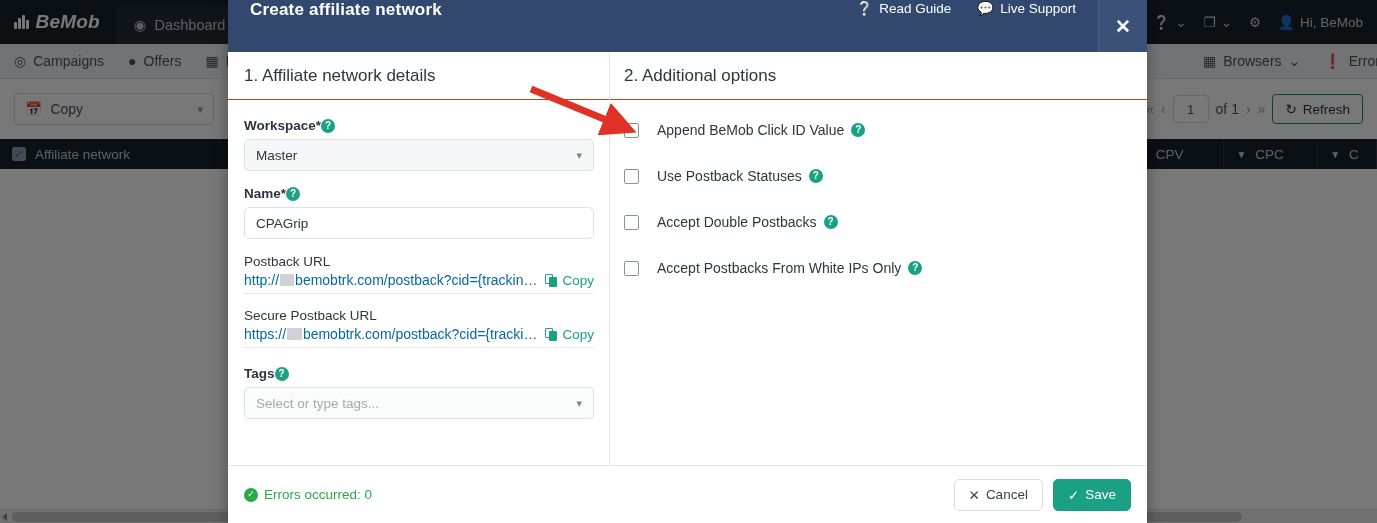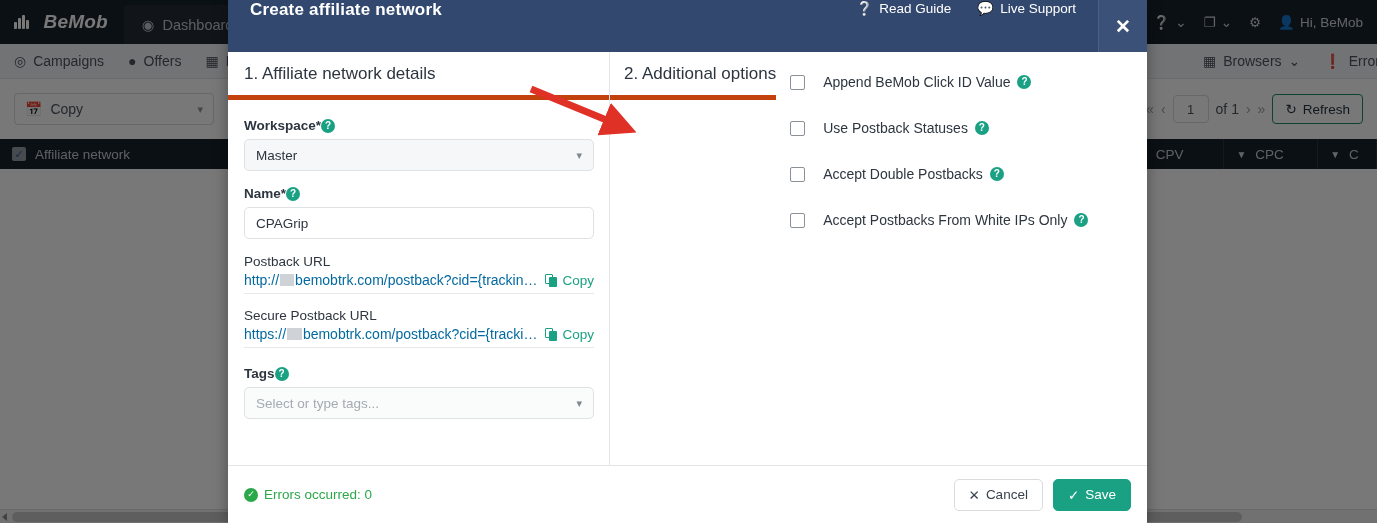--- a/index.html
+++ b/index.html
@@ -11,21 +11,21 @@
   }
   #root { position: relative; width: 1377px; height: 523px; }
 
   
   .bg-layer { position: absolute; inset: 0; background: #ffffff; }
   .bg-topbar {
     position: absolute; left: 0; top: 0; width: 1377px; height: 44px;
     background: #19222c; display: flex; align-items: stretch;
   }
   .brand {
-    display: flex; align-items: center; gap: 15px;
+    display: flex; align-items: center; gap: 7px;
     padding: 0 16px 0 14px; color: #fff;
     font-size: 19px; font-weight: bold; font-style: italic;
     letter-spacing: .2px;
   }
   .brand .logo-bars { display:flex; align-items:flex-end; gap:1.5px; height:14px; }
   .brand .logo-bars i { display:block; width:2.5px; background:#fff; border-radius:1px; }
   .brand .logo-bars i:nth-child(1){ height:7px; }
   .brand .logo-bars i:nth-child(2){ height:11px; }
   .brand .logo-bars i:nth-child(3){ height:14px; }
   .brand .logo-bars i:nth-child(4){ height:9px; }
@@ -126,25 +126,25 @@
   }
   .mh-link { display: flex; align-items: center; gap: 6px; color: #fff; }
   .modal-close {
     width: 49px; height: 52px; background: #3c5178;
     display: flex; align-items: center; justify-content: center;
     color: #fff; font-size: 19px; font-weight: bold;
     border-left: 1px solid #4a5f85;
   }
   .modal-body { flex: 1; display: flex; min-height: 0; }
   .col-left { width: 382px; border-right: 1px solid #e3e5e8; display: flex; flex-direction: column; }
-  .col-right { flex: 1; display: flex; flex-direction: row; }
+  .col-right { flex: 1; display: flex; flex-direction: column; }
   .col-title {
     height: 48px; display: flex; align-items: center;
     font-size: 17px; color: #2d3640; font-weight: normal;
-    border-bottom: 5px solid #c2410c;
+    border-bottom: 1px solid #c2410c;
   }
   .col-left .col-title { padding-left: 16px; }
   .col-right .col-title { padding-left: 14px; }
   .col-content { padding: 18px 16px 0 16px; }
   .col-right .col-content { padding: 22px 16px 0 14px; }
 
   .field { margin-bottom: 15px; }
   .field-label {
     display: flex; align-items: center; gap: 0;
     font-size: 13.5px; color: #2d3640; margin-bottom: 6px; font-weight: 600;

